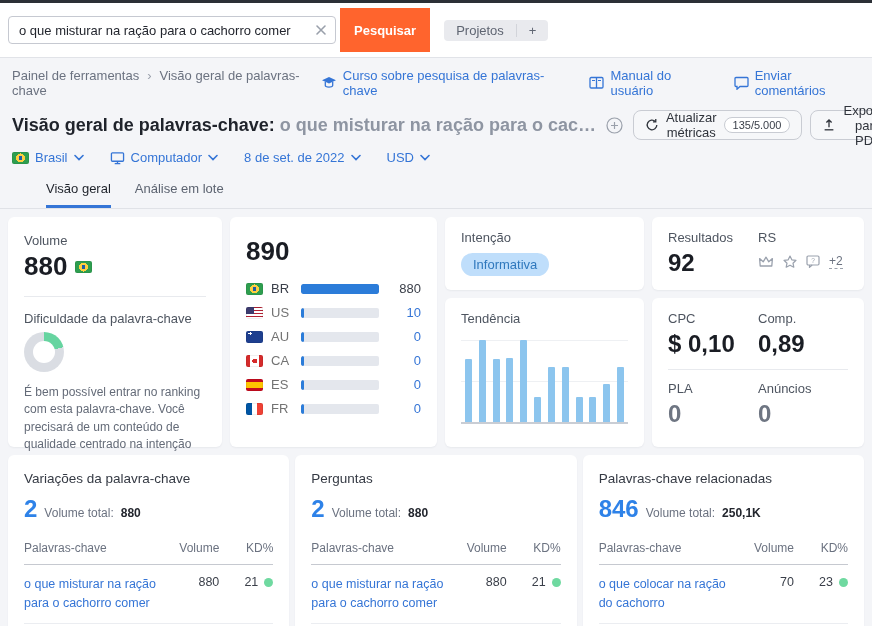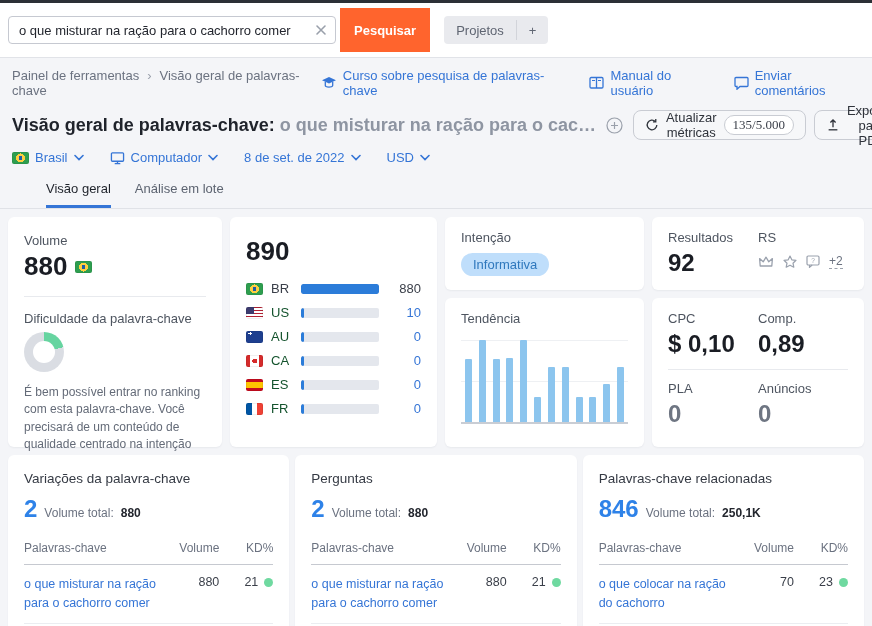--- a/index.html
+++ b/index.html
@@ -8,38 +8,38 @@
   a { text-decoration:none; cursor:pointer; }
   .chrome-top { height:3px; background:#2c3036; }
 
   
   .topbar { background:#fff; border-bottom:1px solid #e1e3e8; padding:5px 8px; display:flex; align-items:center; }
   .search-wrap { position:relative; width:328px; }
   .search-wrap input { width:100%; height:28px; border:1px solid #c6c9d1; border-radius:4px; padding:0 28px 0 10px; font-size:13px; color:#23262e; font-family:inherit; outline:none; }
   .clear-btn { position:absolute; right:8px; top:7px; width:14px; height:14px; cursor:pointer; }
   .btn-search { height:44px; margin-left:4px; padding:0 14px; background:#ff642d; border:none; border-radius:0; color:#fff; font-size:13px; font-weight:bold; font-family:inherit; cursor:pointer; }
   .proj-group { display:flex; margin-left:14px; background:#e9eaee; border-radius:4px; overflow:hidden; }
-  .proj-group button { height:28px; background:transparent; border:none; font-family:inherit; font-size:13px; color:#5f6572; padding:0 12px; cursor:pointer; }
+  .proj-group button { height:21px; background:transparent; border:none; font-family:inherit; font-size:13px; color:#5f6572; padding:0 12px; cursor:pointer; }
   .proj-group .divider { width:1px; background:#d2d4da; margin:4px 0; }
 
   
   .crumbrow { display:flex; align-items:center; justify-content:space-between; padding:10px 12px 6px 12px; }
   .breadcrumb { font-size:13px; color:#6b7280; }
   .breadcrumb .sep { margin:0 8px; color:#9aa0ab; }
   .hlinks { display:flex; gap:22px; align-items:center; }
   .hlink { display:flex; align-items:center; gap:6px; color:#3575d6; font-size:13px; }
 
   
   .titlerow { display:flex; align-items:center; padding:6px 12px 2px 12px; }
   .titlerow h1 { font-size:18px; font-weight:bold; color:#1f232b; white-space:nowrap; }
   .titlerow h1 .kwpart { color:#8e95a2; font-weight:bold; }
   .plus-circle { margin:0 10px 0 10px; display:flex; }
   .actions { margin-left:auto; display:flex; gap:8px; }
   .btn-gray { display:flex; align-items:center; gap:7px; height:30px; padding:0 11px; background:#f6f7f9; border:1px solid #c9ccd3; border-radius:8px; font-size:13px; color:#2f333b; font-family:inherit; cursor:pointer; }
-  .quota { border:1px solid #c9ccd3; background:#fff; border-radius:10px; font-size:13px; color:#3a3f49; padding:1px 8px;font-family:Liberation Serif, serif; }
+  .quota { border:1px solid #c9ccd3; background:#fff; border-radius:10px; font-size:11px; color:#3a3f49; padding:1px 8px; }
 
   
   .filters { display:flex; gap:26px; align-items:center; padding:8px 12px 10px 12px; }
   .filter { display:flex; align-items:center; gap:6px; color:#3575d6; font-size:13px; cursor:pointer; }
 
   
   .tabs { display:flex; gap:24px; padding:0 12px; border-bottom:1px solid #e0e2e7; }
   .tab { font-size:13px; padding:6px 0 9px; cursor:pointer; color:#5c6370; }
   .tab.active { color:#1f232b; border-bottom:3px solid #3575d6;margin-left:34px; }
 
@@ -66,21 +66,21 @@
   .kd-flex { display:flex; align-items:flex-start; gap:14px; margin-top:6px; }
   .kd-val { font-size:26px; font-weight:bold; color:#1a1d24; }
   .kd-level { font-size:12px; color:#6b7280; margin-top:2px; }
   .donut { width:40px; height:40px; border-radius:50%; position:relative; }
   .donut::after { content:""; position:absolute; inset:9px; background:#fff; border-radius:50%; }
   .kd-desc { font-size:12px; color:#646b78; line-height:1.45; margin-top:12px; }
 
   
   .clist { margin-top:14px; display:flex; flex-direction:column; gap:9px; }
   .crow { display:grid; grid-template-columns:17px 22px 1fr 34px; gap:8px; align-items:center; }
-  .ccode { font-size:13px; color:#14532d; } .ccode.sel { color:#3a3f49; }
+  .ccode { font-size:13px; color:#737373; } .ccode.sel { color:#3a3f49; }
   .track { height:10px; background:#e4e7ed; border-radius:2px; position:relative; overflow:hidden; }
   .track i { display:block; height:100%; background:#2b7cd9; border-radius:2px; min-width:3px; }
   .cval { font-size:13px; color:#3575d6; text-align:right; } .cval.sel { color:#3a3f49; }
 
   
   .badge { display:inline-block; margin-top:8px; font-size:13px; padding:4px 12px; border-radius:14px; }
 
   
   .chart { position:relative; height:84px; margin-top:14px; border-bottom:2px solid #c9cdd4; }
   .gridline { position:absolute; left:0; right:0; height:1px; background:#eef0f3; }

